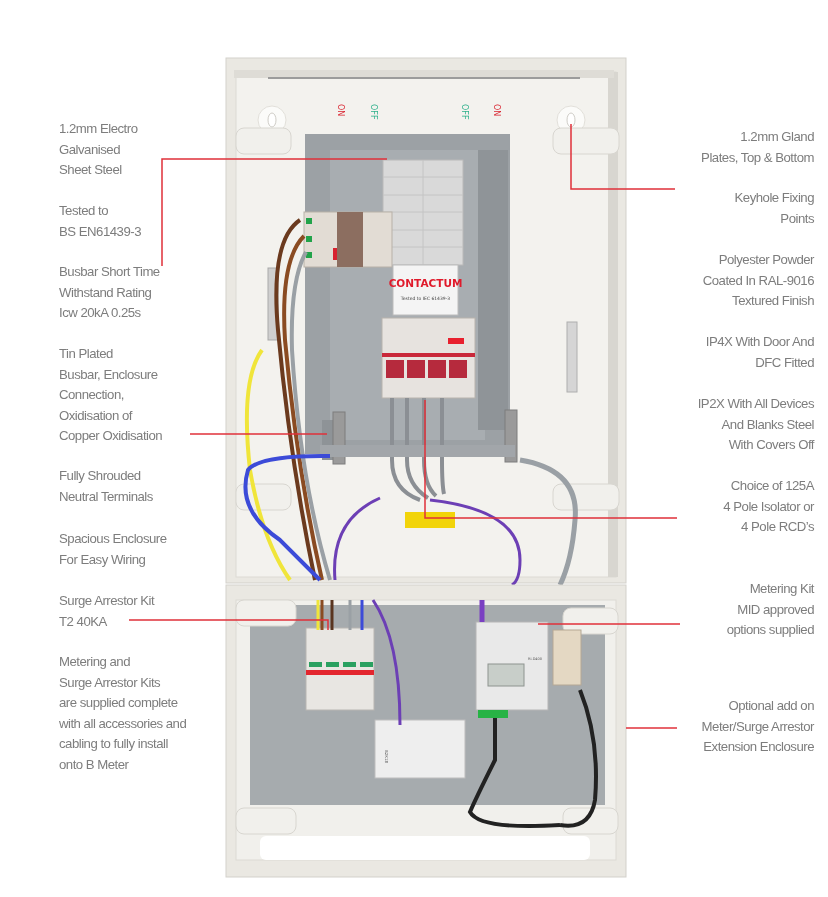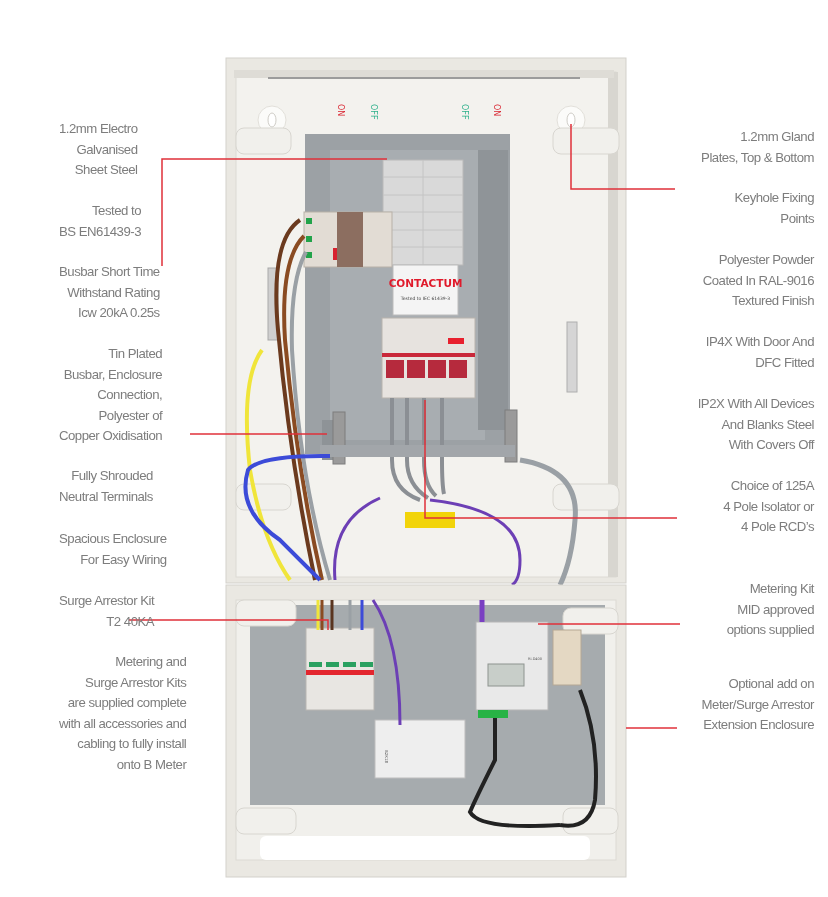--- a/index.html
+++ b/index.html
@@ -6,21 +6,21 @@
     body {
       width: 828px; height: 897px; background: #ffffff; position: relative; overflow: hidden;
       font-family: "DejaVu Sans", "Liberation Sans", sans-serif;
     }
     .label {
       position: absolute; color: #7d7d7d; font-size: 13.2px; line-height: 20.5px;
       letter-spacing: -0.5px; font-family: "Liberation Sans", "DejaVu Sans", sans-serif;
       white-space: nowrap;
     }
     .label span { display: block; }
-    .left { left: 59px; text-align: right; }
+    .left { left: 59px; text-align: left; }
     .right { right: 14px; text-align: right; margin-top: 8px; }
     #board { position: absolute; left: 0; top: 0; }
     #leaders { position: absolute; left: 0; top: 0; pointer-events: none; }
   </style>
 </head>
 <body>
 
 <svg id="board" width="828" height="897">
 
   <g>
@@ -197,21 +197,21 @@
 </div>
 <div class="label left" style="top:262px">
   <span>Busbar Short Time</span>
   <span>Withstand Rating</span>
   <span>Icw 20kA 0.25s</span>
 </div>
 <div class="label left" style="top:344px">
   <span>Tin Plated</span>
   <span>Busbar, Enclosure</span>
   <span>Connection,</span>
-  <span>Polyester of</span>
+  <span>Oxidisation of</span>
   <span>Copper Oxidisation</span>
 </div>
 <div class="label left" style="top:466px">
   <span>Fully Shrouded</span>
   <span>Neutral Terminals</span>
 </div>
 <div class="label left" style="top:529px">
   <span>Spacious  Enclosure</span>
   <span>For Easy Wiring</span>
 </div>
@@ -253,17 +253,17 @@
 <div class="label right" style="top:468px">
   <span>Choice of 125A</span>
   <span>4 Pole Isolator or</span>
   <span>4 Pole  RCD’s</span>
 </div>
 <div class="label right" style="top:571px">
   <span>Metering Kit</span>
   <span>MID approved</span>
   <span>options supplied</span>
 </div>
-<div class="label right" style="top:666px">
+<div class="label right" style="top:688px">
   <span>Optional add on</span>
   <span>Meter/Surge Arrestor</span>
   <span>Extension Enclosure</span>
 </div>
 
 </body></html>

